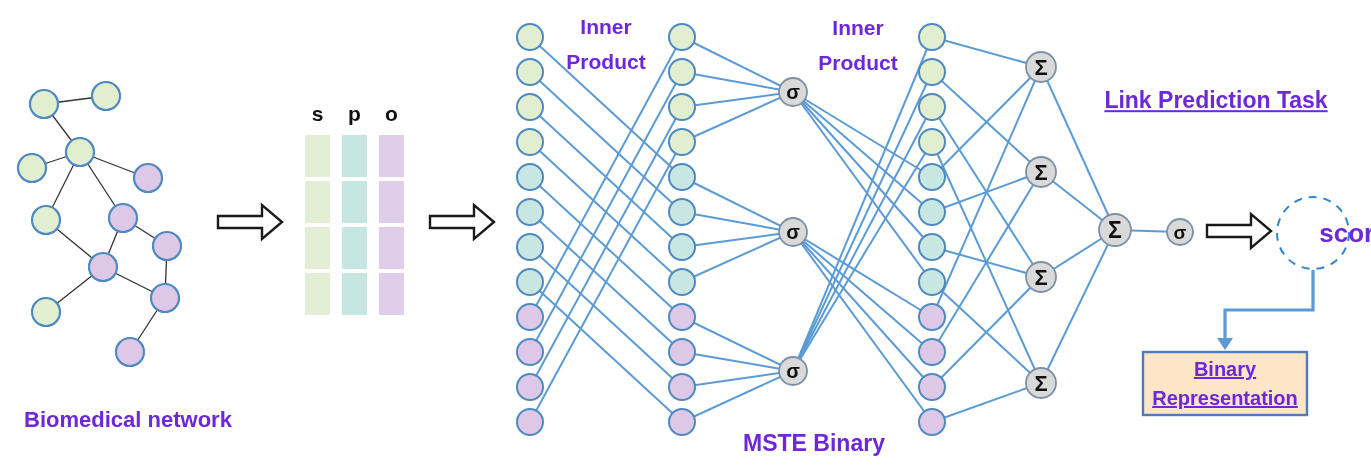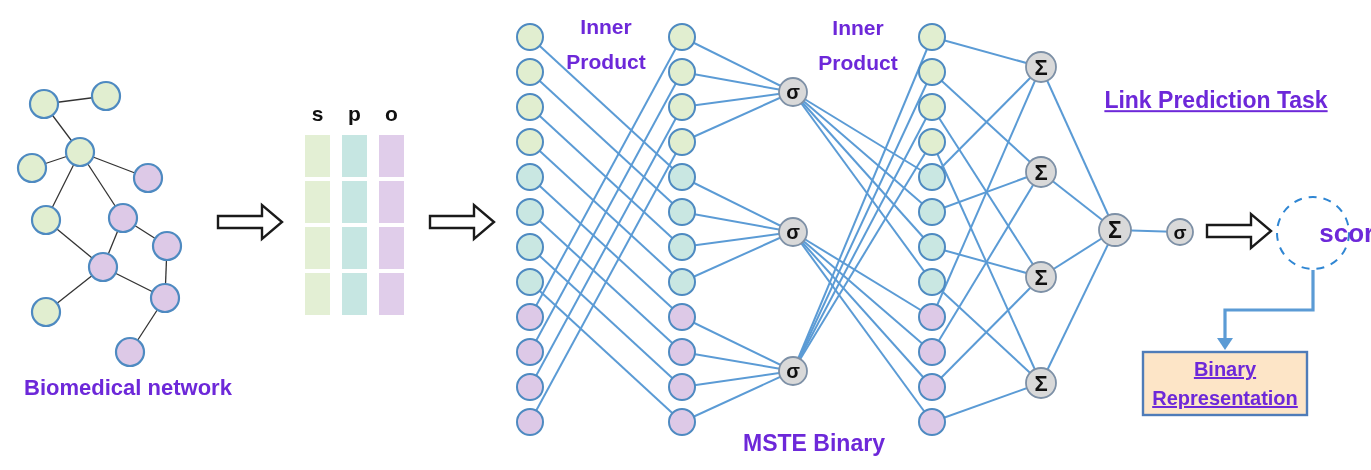--- a/index.html
+++ b/index.html
@@ -168,21 +168,21 @@
       <text x="1180" y="239" text-anchor="middle" font-size="19" font-weight="bold" fill="#111111" font-family="&quot;Liberation Sans&quot;, sans-serif">σ</text>
       <polygon points="218,216 262,216 262,205 282,222 262,239 262,228 218,228" fill="#ffffff" stroke="#1a1a1a" stroke-width="2.4"></polygon>
       <polygon points="430,216 474,216 474,205 494,222 474,239 474,228 430,228" fill="#ffffff" stroke="#1a1a1a" stroke-width="2.4"></polygon>
       <polygon points="1207,225 1251,225 1251,214 1271,231 1251,248 1251,237 1207,237" fill="#ffffff" stroke="#1a1a1a" stroke-width="2.4"></polygon>
       <circle cx="1313" cy="233" r="36" fill="none" stroke="#2f86d3" stroke-width="2" stroke-dasharray="8 7"></circle>
       <path d="M1313 270 L 1313 310 L 1225 310 L 1225 338" fill="none" stroke="#5b9bd5" stroke-width="3.2"></path>
       <polygon points="1217,338 1233,338 1225,350" fill="#5b9bd5"></polygon>
       <rect x="1143" y="352" width="164" height="63" fill="#fde5c7" stroke="#4f7cb8" stroke-width="2.4"></rect>
     </svg>
 
-  <div class="lbl cap" style="left:128px;top:388px;">Biomedical network</div>
+  <div class="lbl cap" style="left:128px;top:420px;">Biomedical network</div>
 
 
   <div class="lbl ip" style="left:606px;top:45px;">
     <div>Inner</div>
     <div>Product</div>
   </div>
 
   <div class="lbl ip" style="left:858px;top:46px;">
     <div>Inner</div>
     <div>Product</div>

